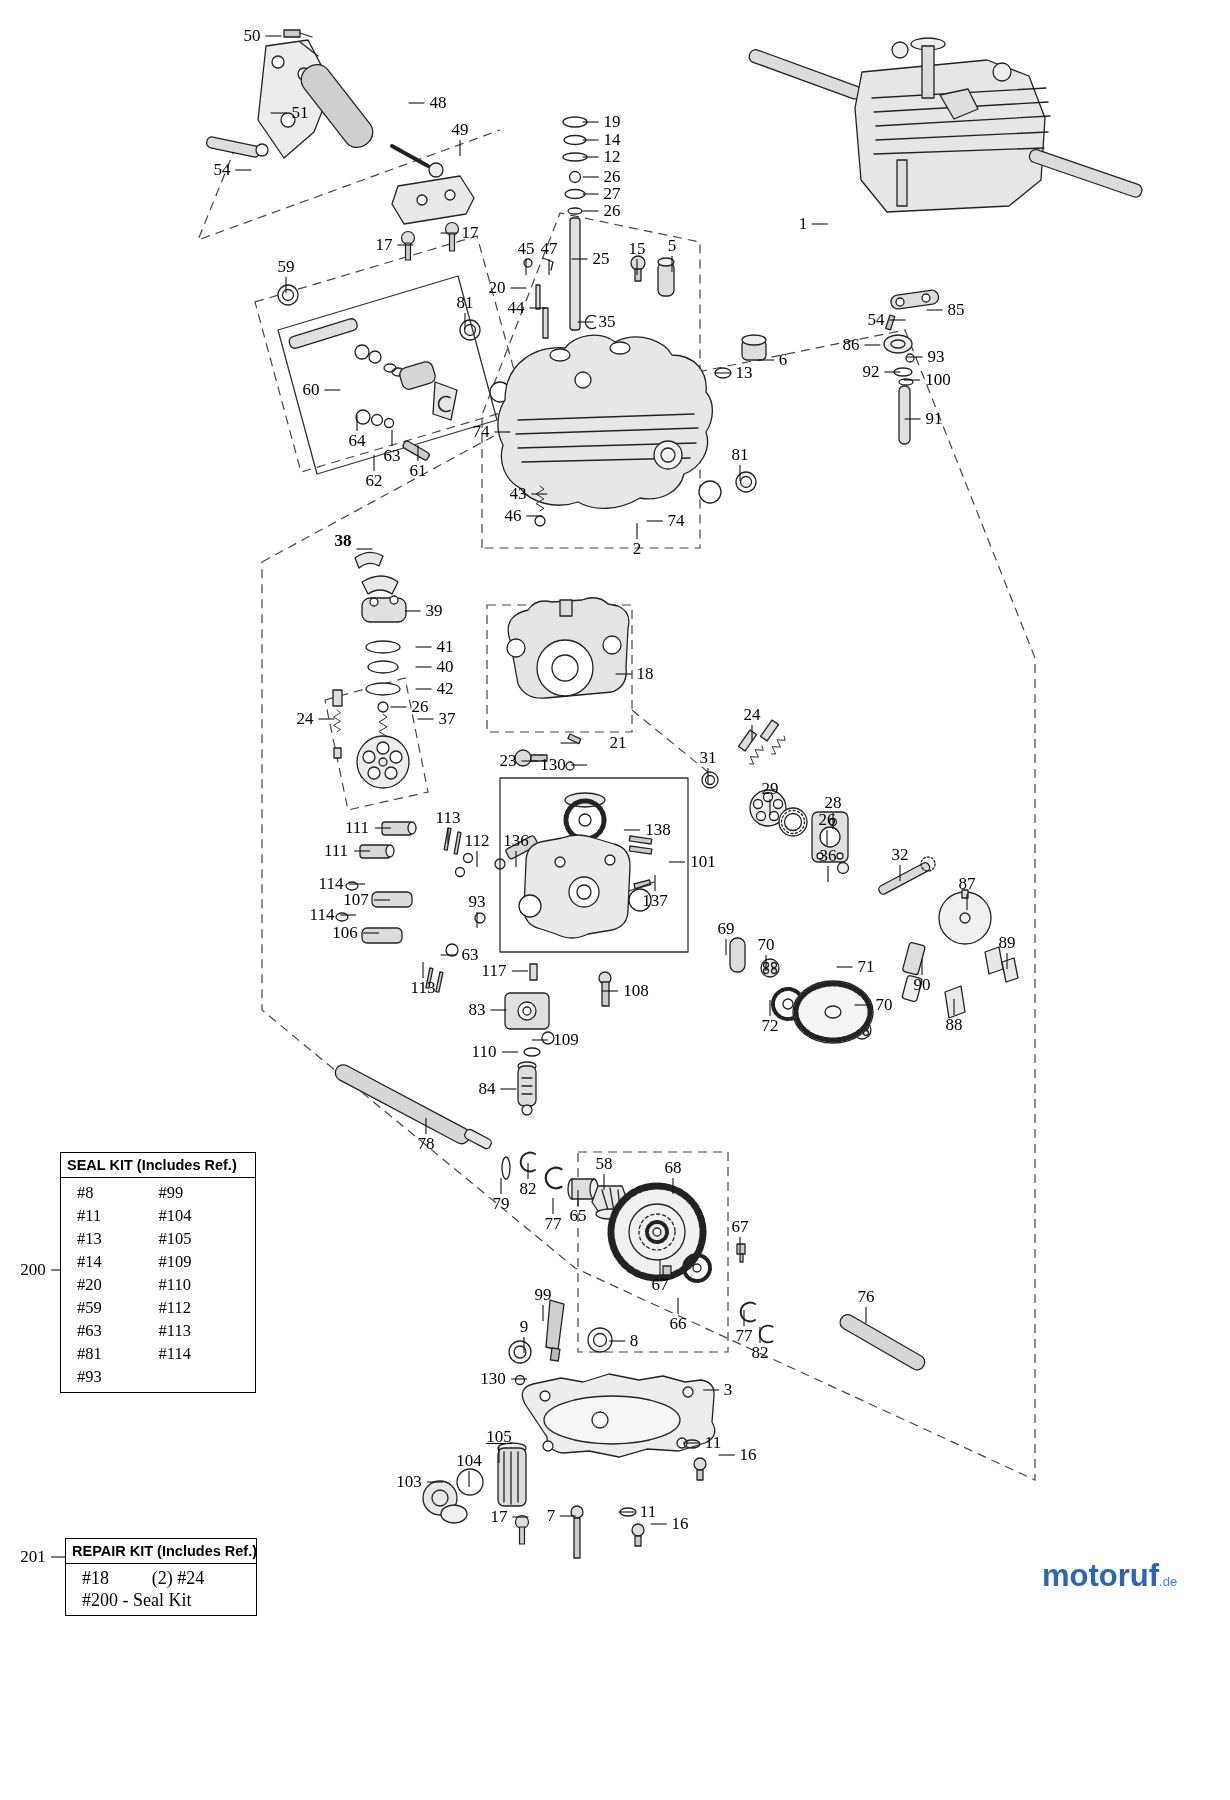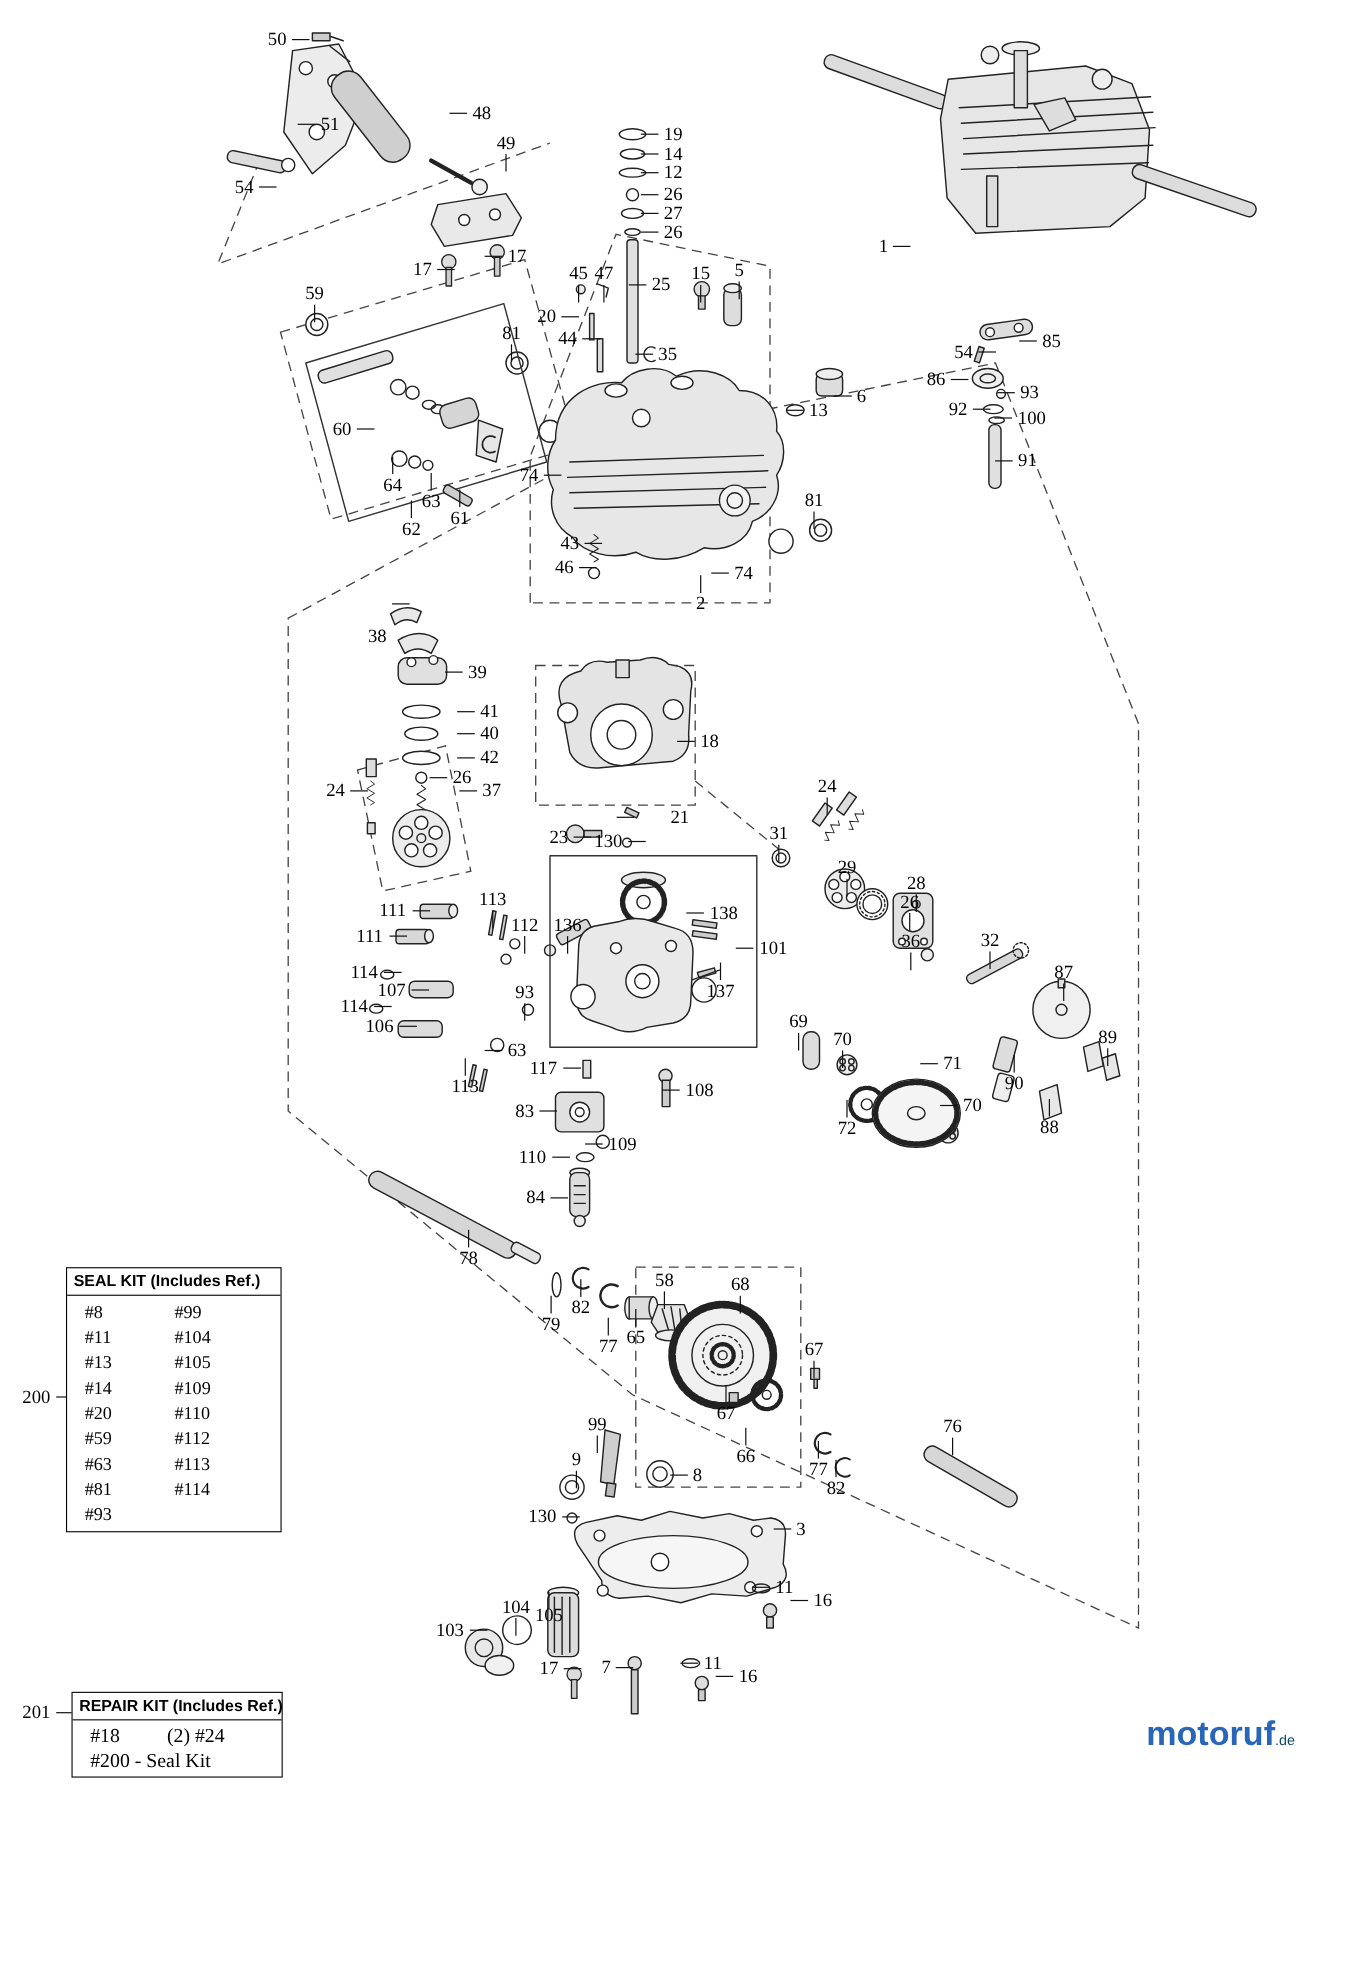--- a/index.html
+++ b/index.html
@@ -15,21 +15,21 @@
   .kit-body{padding:3px 0 4px 0;}
   .kit-row{display:flex;padding:0 8px 0 16px;font-size:16.5px;line-height:23px;}
   .kit-row span{white-space:nowrap;}
   .kit-row span:first-child{min-width:48%;}
   #seal-kit{left:60px;top:1152px;width:194px;}
   #repair-kit{left:65px;top:1538px;width:190px;}
   #repair-kit .kit-row{font-size:18px;line-height:22px;}
   #repair-kit .kit-row span:first-child{min-width:42%;}
   .watermark{position:absolute;left:1042px;top:1558px;z-index:6;
              font-family:"Liberation Sans",sans-serif;font-weight:bold;font-size:31px;}
-  .watermark .suffix{font-size:13px;font-weight:normal;color:#0c4a6e;}
+  .watermark .suffix{font-size:13px;font-weight:normal;color:#3b82f6;}
 </style>
 </head>
 <body>
 
 <div class="page">
 
 <svg class="art" width="1230" height="1800" viewBox="0 0 1230 1800" xmlns="http://www.w3.org/2000/svg">
   <defs>
     <g id="washer" fill="#fff" stroke="#222" stroke-width="1.3">
           <circle r="10"></circle>
@@ -635,21 +635,21 @@
       <div class="callout" style="left: 637px; top: 549px;">2</div>
       <div class="callout" style="left: 740px; top: 455px;">81</div>
       <div class="callout" style="left: 803px; top: 224px;">1</div>
       <div class="callout" style="left: 956px; top: 310px;">85</div>
       <div class="callout" style="left: 876px; top: 320px;">54</div>
       <div class="callout" style="left: 851px; top: 345px;">86</div>
       <div class="callout" style="left: 936px; top: 357px;">93</div>
       <div class="callout" style="left: 871px; top: 372px;">92</div>
       <div class="callout" style="left: 938px; top: 380px;">100</div>
       <div class="callout" style="left: 934px; top: 419px;">91</div>
-      <div class="callout" style="left: 343px; top: 579px;">38</div>
+      <div class="callout" style="left: 343px; top: 541px; font-weight: bold;">38</div>
       <div class="callout" style="left: 434px; top: 611px;">39</div>
       <div class="callout" style="left: 445px; top: 647px;">41</div>
       <div class="callout" style="left: 445px; top: 667px; text-align: right;">40</div>
       <div class="callout" style="left: 445px; top: 689px;">42</div>
       <div class="callout" style="left: 420px; top: 707px;">26</div>
       <div class="callout" style="left: 447px; top: 719px;">37</div>
       <div class="callout" style="left: 305px; top: 719px;">24</div>
       <div class="callout" style="left: 645px; top: 674px;">18</div>
       <div class="callout" style="left: 590px; top: 743px; margin-left: 28px;">21</div>
       <div class="callout" style="left: 508px; top: 761px;">23</div>
@@ -702,21 +702,21 @@
       <div class="callout" style="left: 660px; top: 1285px;">67</div>
       <div class="callout" style="left: 543px; top: 1295px;">99</div>
       <div class="callout" style="left: 524px; top: 1327px;">9</div>
       <div class="callout" style="left: 634px; top: 1341px;">8</div>
       <div class="callout" style="left: 678px; top: 1324px;">66</div>
       <div class="callout" style="left: 744px; top: 1336px;">77</div>
       <div class="callout" style="left: 760px; top: 1353px;">82</div>
       <div class="callout" style="left: 866px; top: 1297px;">76</div>
       <div class="callout" style="left: 493px; top: 1379px;">130</div>
       <div class="callout" style="left: 728px; top: 1390px;">3</div>
-      <div class="callout" style="left: 499px; top: 1469px;">105</div>
+      <div class="callout" style="left: 499px; top: 1437px; text-decoration: underline;">105</div>
       <div class="callout" style="left: 469px; top: 1461px;">104</div>
       <div class="callout" style="left: 409px; top: 1482px;">103</div>
       <div class="callout" style="left: 713px; top: 1443px;">11</div>
       <div class="callout" style="left: 748px; top: 1455px;">16</div>
       <div class="callout" style="left: 499px; top: 1517px;">17</div>
       <div class="callout" style="left: 551px; top: 1516px;">7</div>
       <div class="callout" style="left: 648px; top: 1512px;">11</div>
       <div class="callout" style="left: 680px; top: 1524px;">16</div>
       <div class="callout" style="left: 33px; top: 1270px;">200</div>
       <div class="callout" style="left: 33px; top: 1557px;">201</div>

